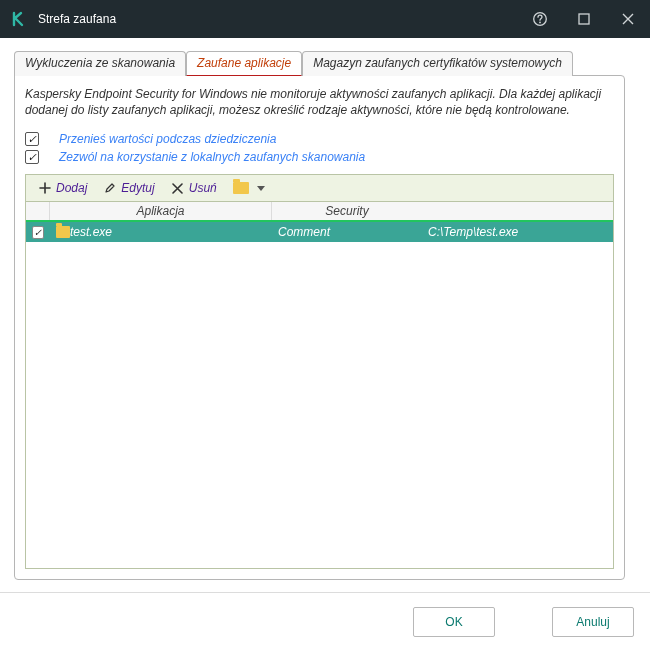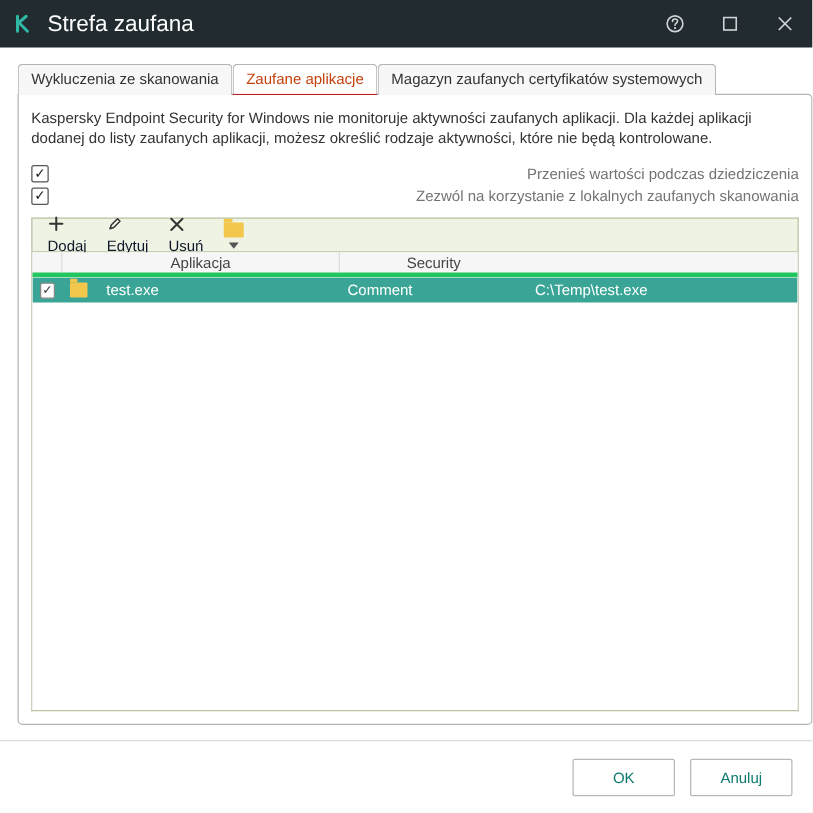--- a/index.html
+++ b/index.html
@@ -25,33 +25,34 @@
     color: #fff;
     display: flex;
     align-items: center;
     padding: 0 0 0 10px;
   }
   .titlebar .logo {
     width: 18px; height: 18px;
     margin-right: 10px;
     display: flex; align-items: center; justify-content: center;
   }
-  .titlebar .title { font-size: 18px; flex: 0 0 auto; text-align: right; }
+  .titlebar .title { font-size: 12px; flex: 0 0 auto; text-align: right; }
   .titlebar .spacer { flex: 1; }
   .titlebar .tbtn {
     width: 44px; height: 38px;
     display: flex; align-items: center; justify-content: center;
     color: #e0e0e0;
   }
 
   .content {
     flex: 1;
-    padding: 12px 0 12px 14px;
+    padding: 12px 25px 12px 14px;
     display: flex;
     flex-direction: column;
+    font-style: italic;
   }
 
   .tabs {
     display: flex;
     position: relative;
     z-index: 2;
   }
   .tab {
     padding: 4px 10px 5px 10px;
     border: 1px solid #b5b5b5;
@@ -80,63 +81,61 @@
     flex-direction: column;
     padding: 10px 10px 10px 10px;
     position: relative;
     z-index: 1;
     background: #fff;
   }
 
   .desc { color: #333; line-height: 1.35; margin-bottom: 12px; }
 
   .check-row {
-    display: flex; align-items: center; gap: 8px; margin: 2px 0;
-    color: #737373;
-    justify-content: space-between;
+    display: flex; align-items: center; gap: 20px; margin: 2px 0;
+    color: #3b82f6;
   }
   .chk {
     width: 14px; height: 14px; border: 1px solid #555; border-radius: 2px;
     display: inline-flex; align-items: center; justify-content: center;
     font-size: 11px; color: #222; background:#fff;
   }
   .chk.checked::after { content: "✓"; line-height: 1; }
 
   .toolbar {
     margin-top: 8px;
     height: 28px;
     background: #eef3e3;
     border: 1px solid #b9c4a5;
     display: flex; align-items: center;
     padding: 0 6px;
     gap: 4px;
   }
   .tbutton {
-    display: flex; gap: 4px;
+    display: flex; align-items: center; gap: 4px;
     padding: 2px 6px;
     border-radius: 2px;
-    color: #0f172a;
+    color: #4c1d95;
     cursor: pointer;
-    flex-direction: column;
   }
   .ticon { width: 14px; height: 14px; display: inline-flex; align-items:center; justify-content:center; }
 
   .grid-wrap {
     border: 1px solid #b9c4a5;
     border-top: none;
     flex: 1;
     display: flex; flex-direction: column;
     min-height: 0;
     background: #fff;
   }
   .grid-head {
     height: 20px;
     display: flex;
     background: #f6f6f6;
-    border-bottom: 4px solid #22c55e;
+    border-bottom: 2px solid #22c55e;
     color: #444;
     font-size: 12px;
   }
   .gh-cell {
     display:flex; align-items:center; justify-content:center;
     border-right: 1px solid #dcdcdc;
     padding: 0 6px;
   }
   .gh-chk { width: 24px; flex: 0 0 24px; }
   .gh-app { flex: 0 0 222px; }
@@ -144,21 +143,21 @@
   .gh-com { flex: 0 0 150px; border-right: none; }
 
   .grid-body { flex:1; overflow:auto; background:#fff; }
   .row {
     height: 20px;
     display: flex;
     align-items: center;
     background: #3aa596;
     color: #fff;
   }
-  .rc { padding: 0 6px; display:flex; align-items:center; gap:15px; }
+  .rc { padding: 0 6px; display:flex; align-items:center; gap:0; }
   .rc-chk { width:24px; flex:0 0 24px; justify-content:center; }
   .rc-app { flex: 0 0 222px; }
   .rc-path { flex: 1 1 auto; }
   .rc-com { flex: 0 0 150px; }
   .rowchk {
     width:13px; height:13px; background:#fff; border:1px solid #888; border-radius:2px;
     display:flex; align-items:center; justify-content:center; color:#333; font-size:10px;
   }
   .rowchk.checked::after{ content:"✓"; }
   .fileicon {
@@ -188,20 +187,21 @@
   }
   .btn {
     min-width: 82px;
     height: 30px;
     border: 1px solid #b8b8b8;
     background: #fff;
     border-radius: 2px;
     display:flex; align-items:center; justify-content:center;
     color: #0b7a6f;
     cursor: pointer;
+    margin-left: 45px;
   }
 
   .caret-down {
     width:0;height:0;border-left:4px solid transparent;border-right:4px solid transparent;border-top:5px solid #555;display:inline-block;margin-left:4px;
   }
 </style>
 </head>
 <body>
 
 <div class="window">

